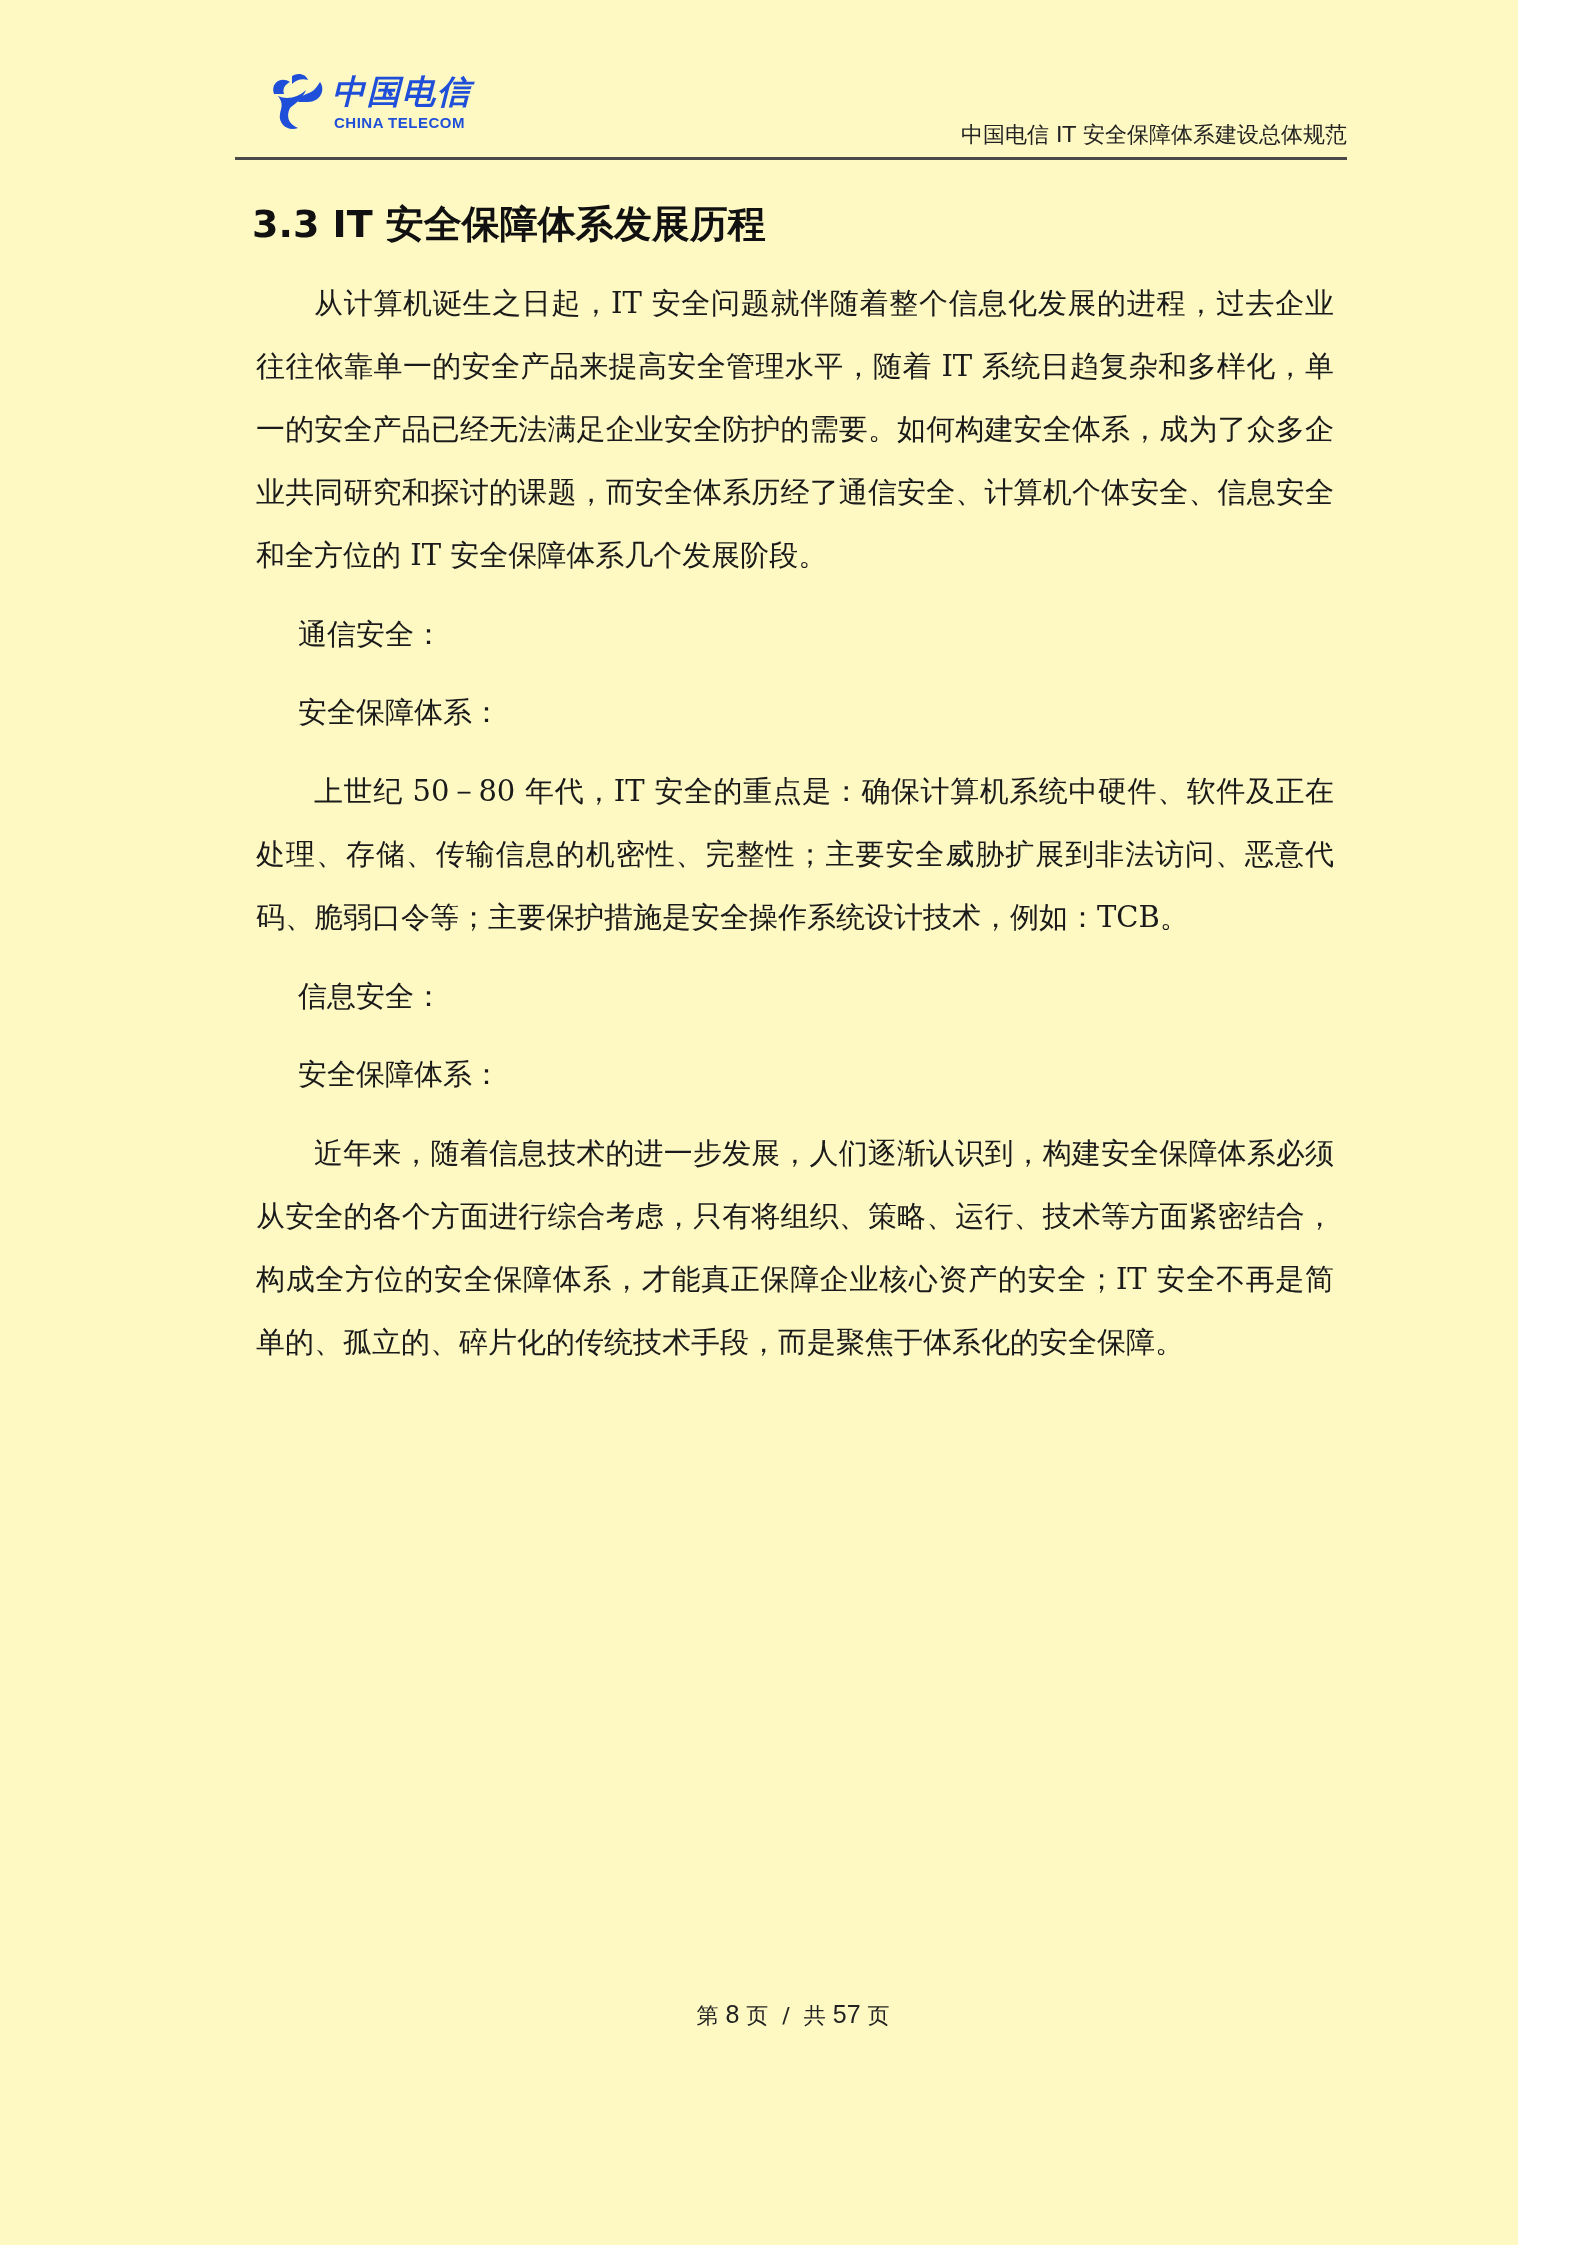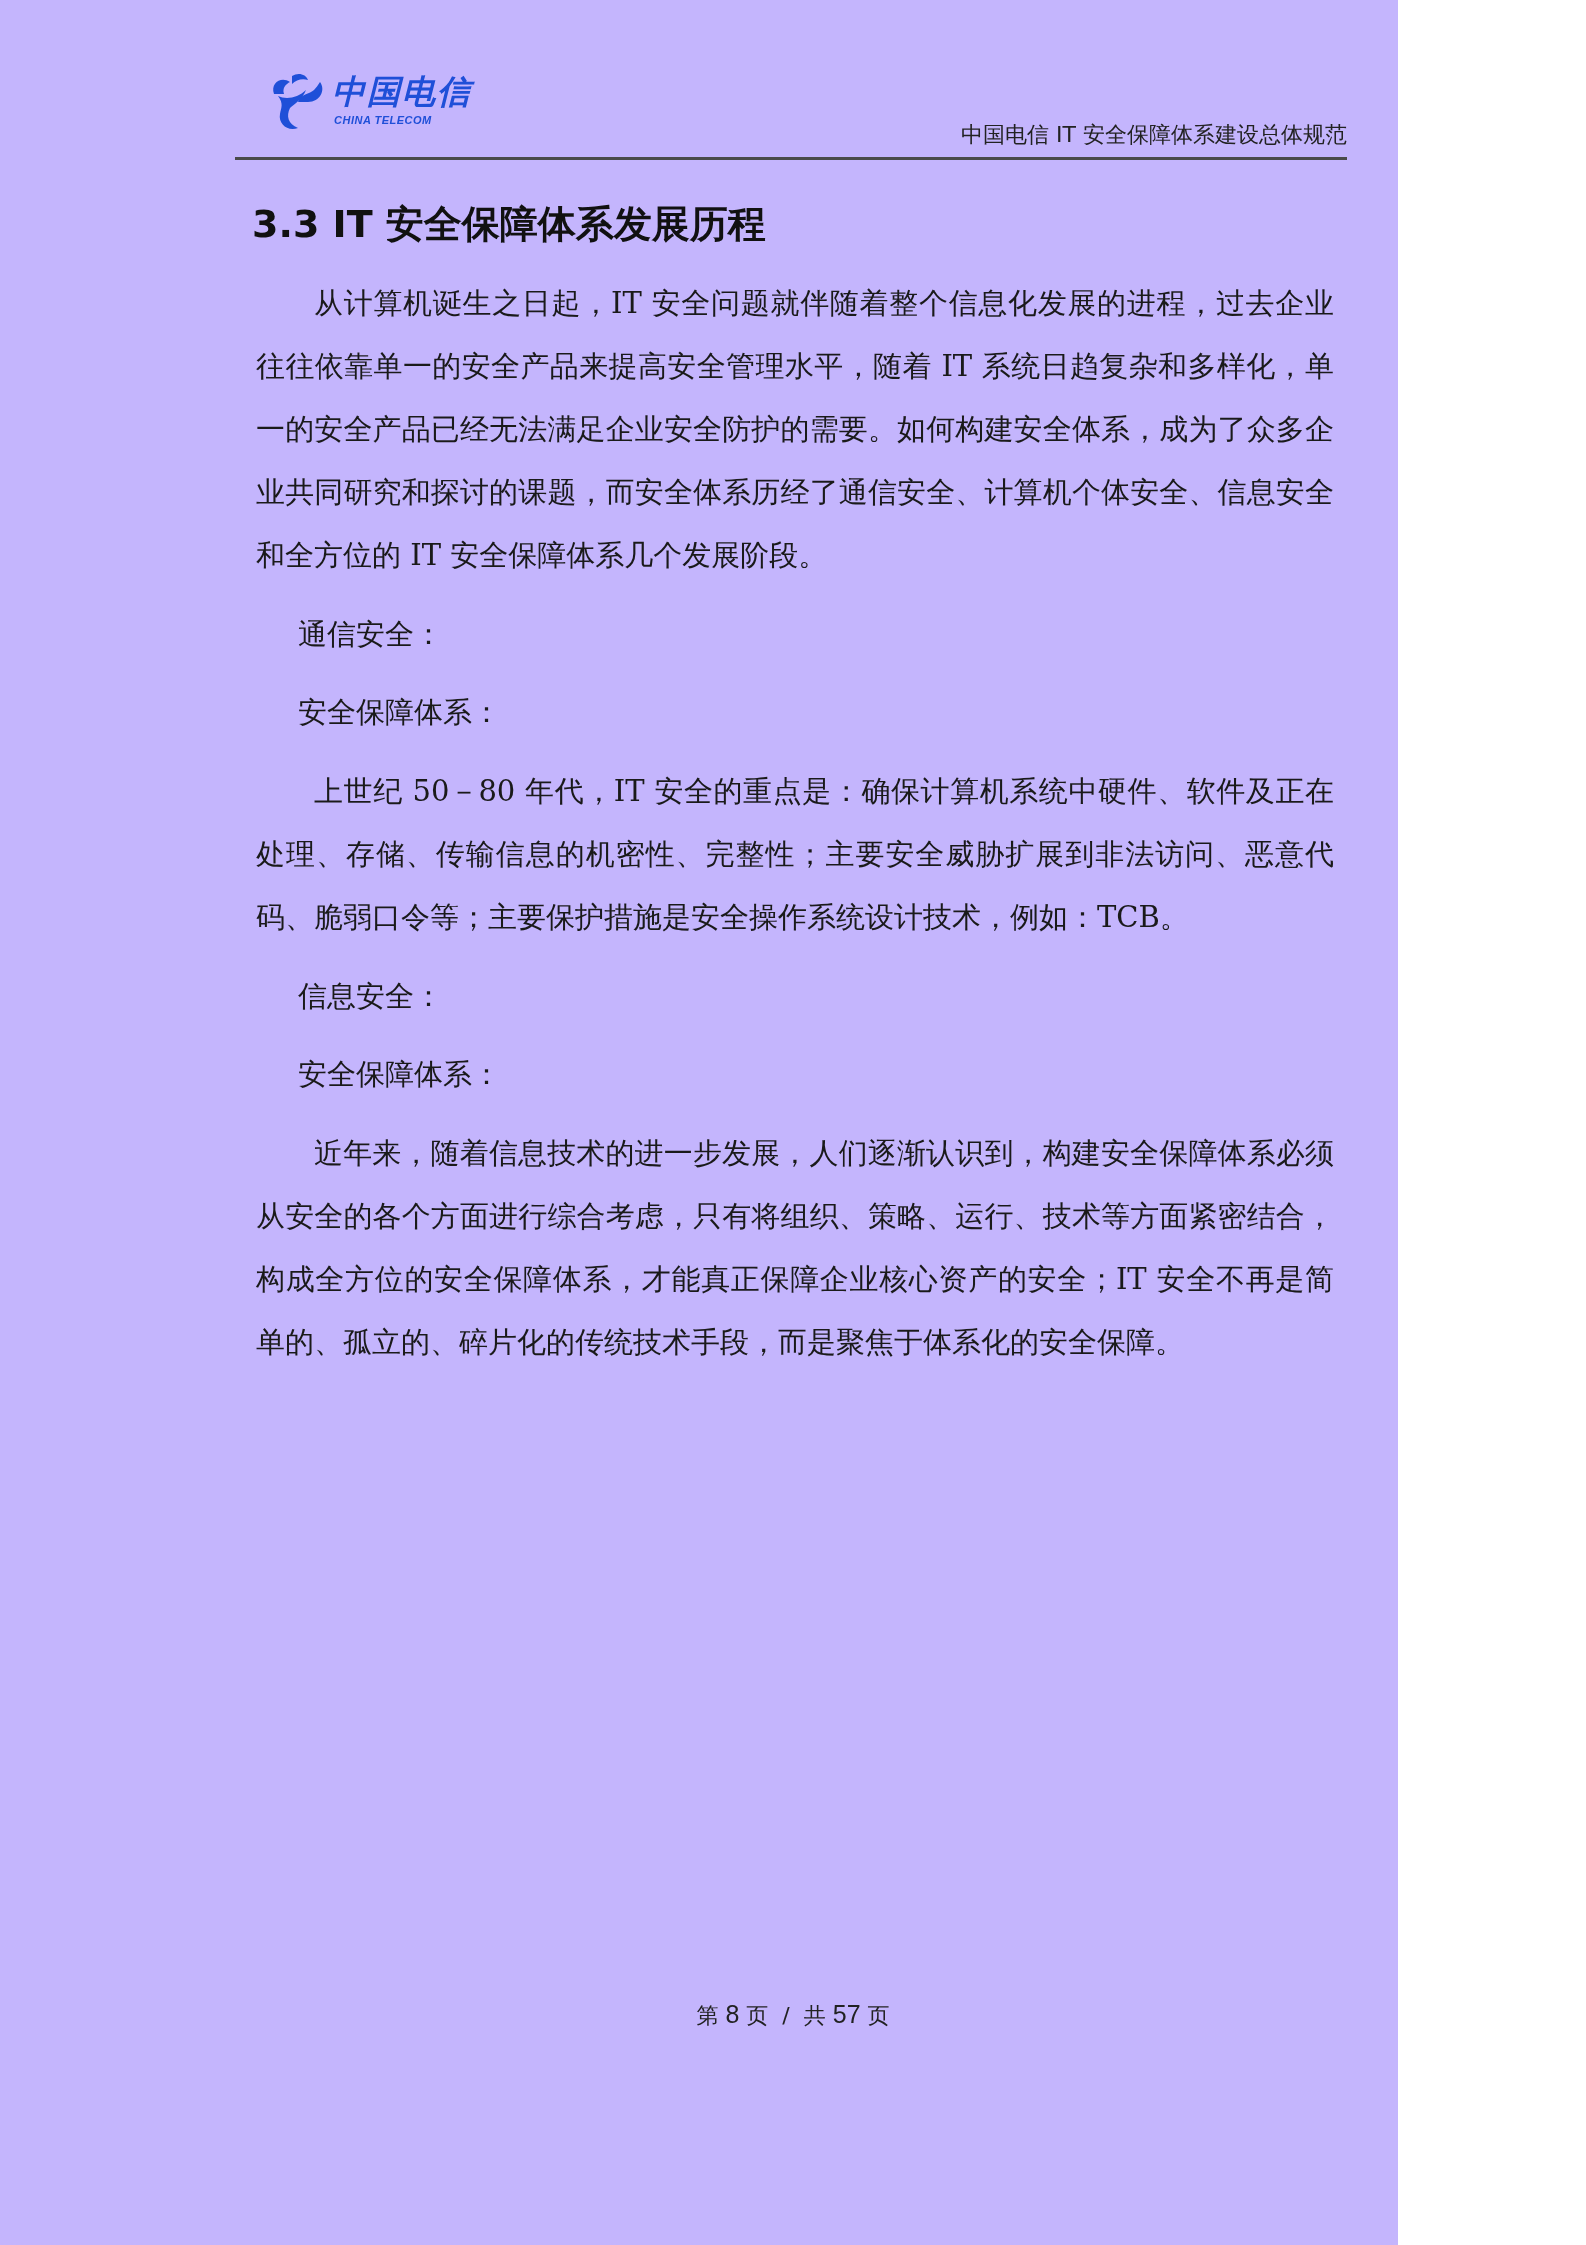--- a/index.html
+++ b/index.html
@@ -1,23 +1,23 @@
 <!DOCTYPE html>
 <html><head>
 <meta charset="utf-8">
 <style>
   html, body { margin: 0; padding: 0; background: #ffffff; }
   body { width: 1586px; height: 2245px; position: relative; overflow: hidden; color: #1a1a1a; }
-  .page { position: absolute; left: 0; top: 0; width: 1398px; height: 2245px; background: #c4b5fd; }
+  .page { position: absolute; left: 0; top: 0; width: 1518px; height: 2245px; background: #fef9c3; }
 
   .header { position: absolute; left: 235px; top: 60px; width: 1112px; height: 100px; }
   .logo { position: absolute; left: 33px; top: 8px; width: 220px; height: 70px; }
   .logo-mark { position: absolute; left: 0; top: 4px; width: 58px; height: 60px; }
   .logo-cn { position: absolute; left: 64px; top: 2px; font-family: "DejaVu Serif", serif; font-weight: bold; font-size: 33px; color: #1f4fd8; letter-spacing: 2px; font-style: italic; }
-  .logo-en { position: absolute; left: 66px; top: 46px; font-family: "Liberation Sans", sans-serif; font-weight: bold; font-size: 11px; color: #1f4fd8; letter-spacing: 0.5px; font-style: italic; }
+  .logo-en { position: absolute; left: 66px; top: 46px; font-family: "Liberation Sans", sans-serif; font-weight: bold; font-size: 15px; color: #1f4fd8; letter-spacing: 0.5px; }
   .header-title { position: absolute; right: 0; top: 60px; font-family: "DejaVu Sans", sans-serif; font-size: 22px; color: #222; text-align: center; }
   .header-rule { position: absolute; left: 0; top: 97px; width: 1112px; height: 3px; background: #4a4a4a; }
 
   .content { position: absolute; left: 240px; top: 182px; width: 1110px; font-family: "DejaVu Serif", serif; }
   .section-title { font-family: "DejaVu Sans", sans-serif; font-size: 38px; color: #111; margin: 12px; height: 60px; line-height: 60px; }
   .para { font-size: 29px; line-height: 63px; margin: 16px; text-align: justify; text-indent: 58px; color: #1a1a1a; }
   .p-first { margin-top: 18px; }
   .label { font-size: 29px; line-height: 63px; margin: 15px 0 13px 0; text-indent: 58px; color: #1a1a1a; }
 
   .footer { position: absolute; left: 0; top: 2000px; width: 1586px; text-align: center; font-family: "DejaVu Sans", sans-serif; font-size: 22px; color: #222; }

